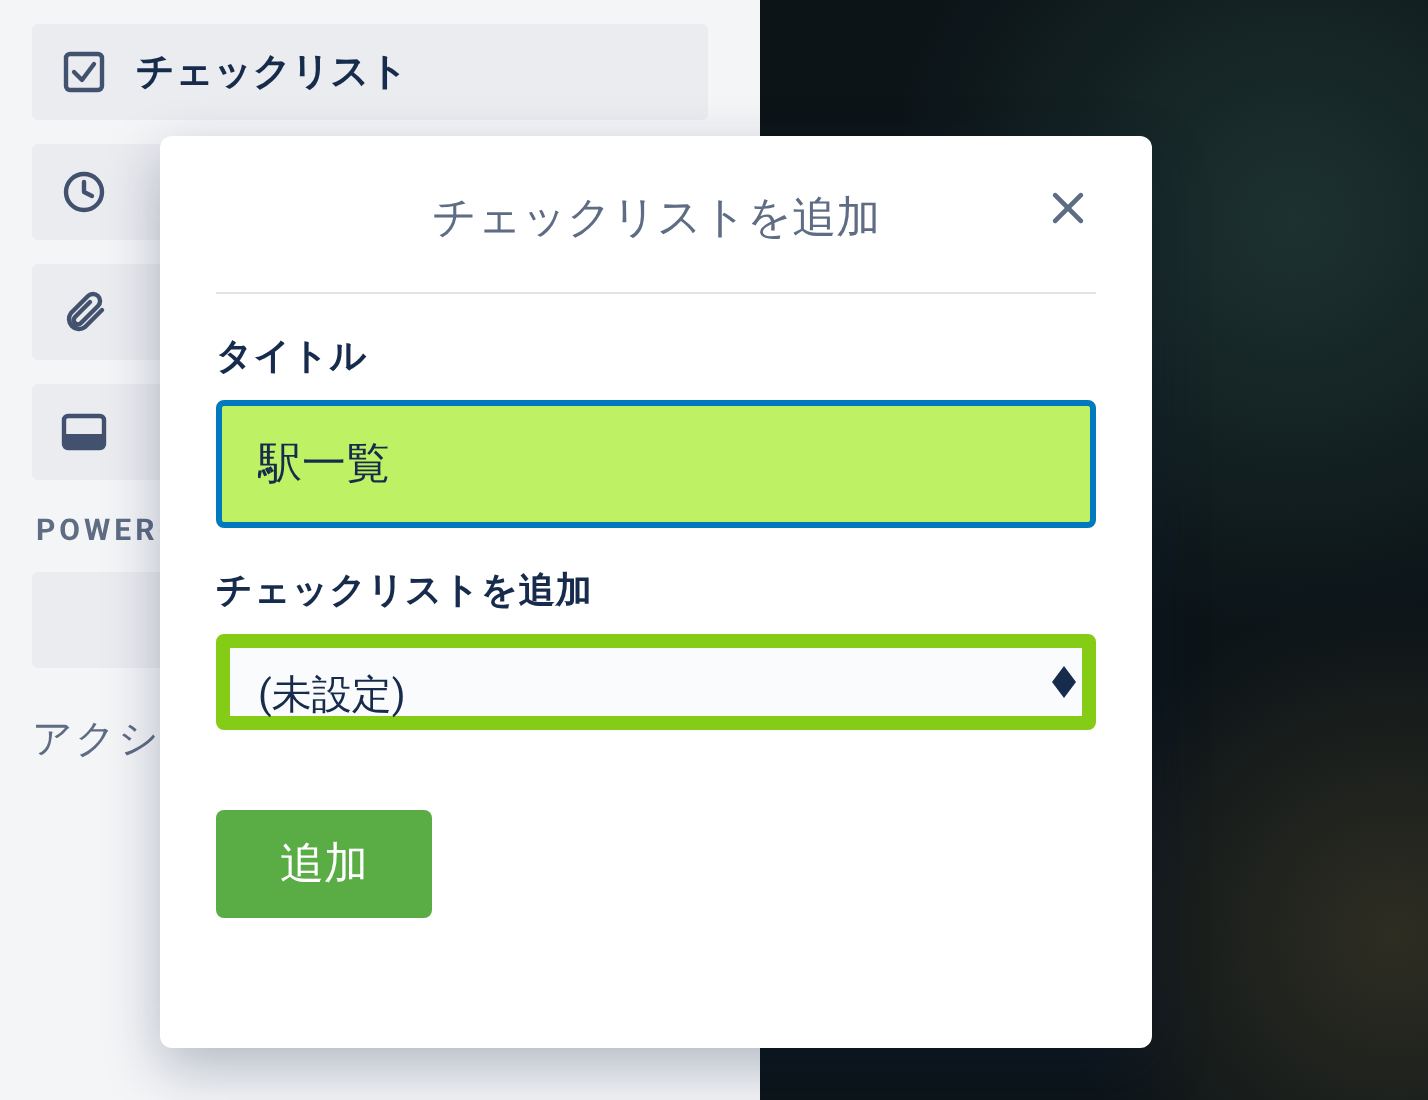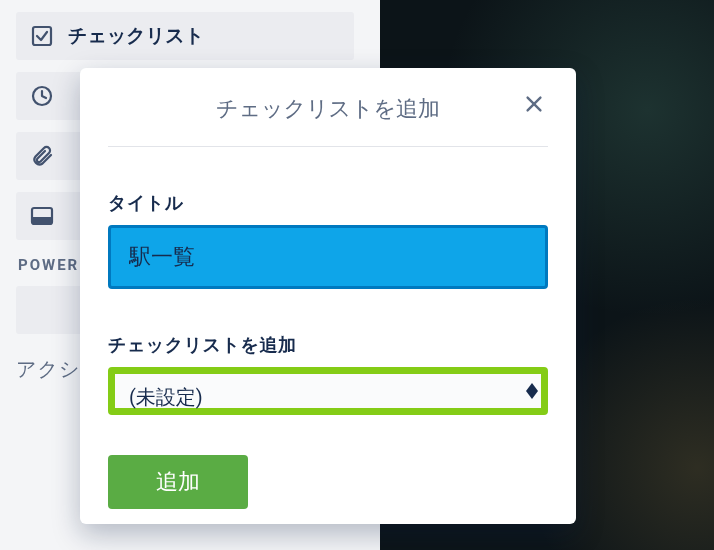--- a/index.html
+++ b/index.html
@@ -95,34 +95,34 @@
       top: 8px;
       width: 28px; height: 28px;
       display: flex; align-items: center; justify-content: center;
       color: #5e6c84;
       cursor: pointer;
     }
     .field-label {
       color: #172b4d;
       font-size: 18px;
       font-weight: 700;
-      margin-top: 44px;
+      margin-top: 19px;
       margin-bottom: 10px;
       letter-spacing: 0.5px;
     }
     .title-input {
       width: 100%;
       height: 64px;
       border: 3px solid #0079bf;
       border-radius: 4px;
       padding: 0 18px;
       font-size: 22px;
       color: #172b4d;
       outline: none;
-      background: #0ea5e9;
+      background: #bef264;
     }
     .select-wrap {
       position: relative;
       width: 100%;
     }
     .select-box {
       width: 100%;
       height: 48px;
       border: 7px solid #84cc16;
       border-radius: 4px;
@@ -141,21 +141,21 @@
       top: 50%;
       transform: translateY(-50%);
       display: flex; flex-direction: column;
       color: #172b4d;
       pointer-events: none;
     }
     .select-arrows svg { display:block; }
     .add-btn {
       margin-top: 40px;
       height: 54px;
-      padding: 0 48px;
+      padding: 0 32px;
       background: #5aac44;
       color: #ffffff;
       border: none;
       border-radius: 4px;
       font-size: 22px;
       font-weight: 500;
       cursor: pointer;
     }
   </style>
 </head>

